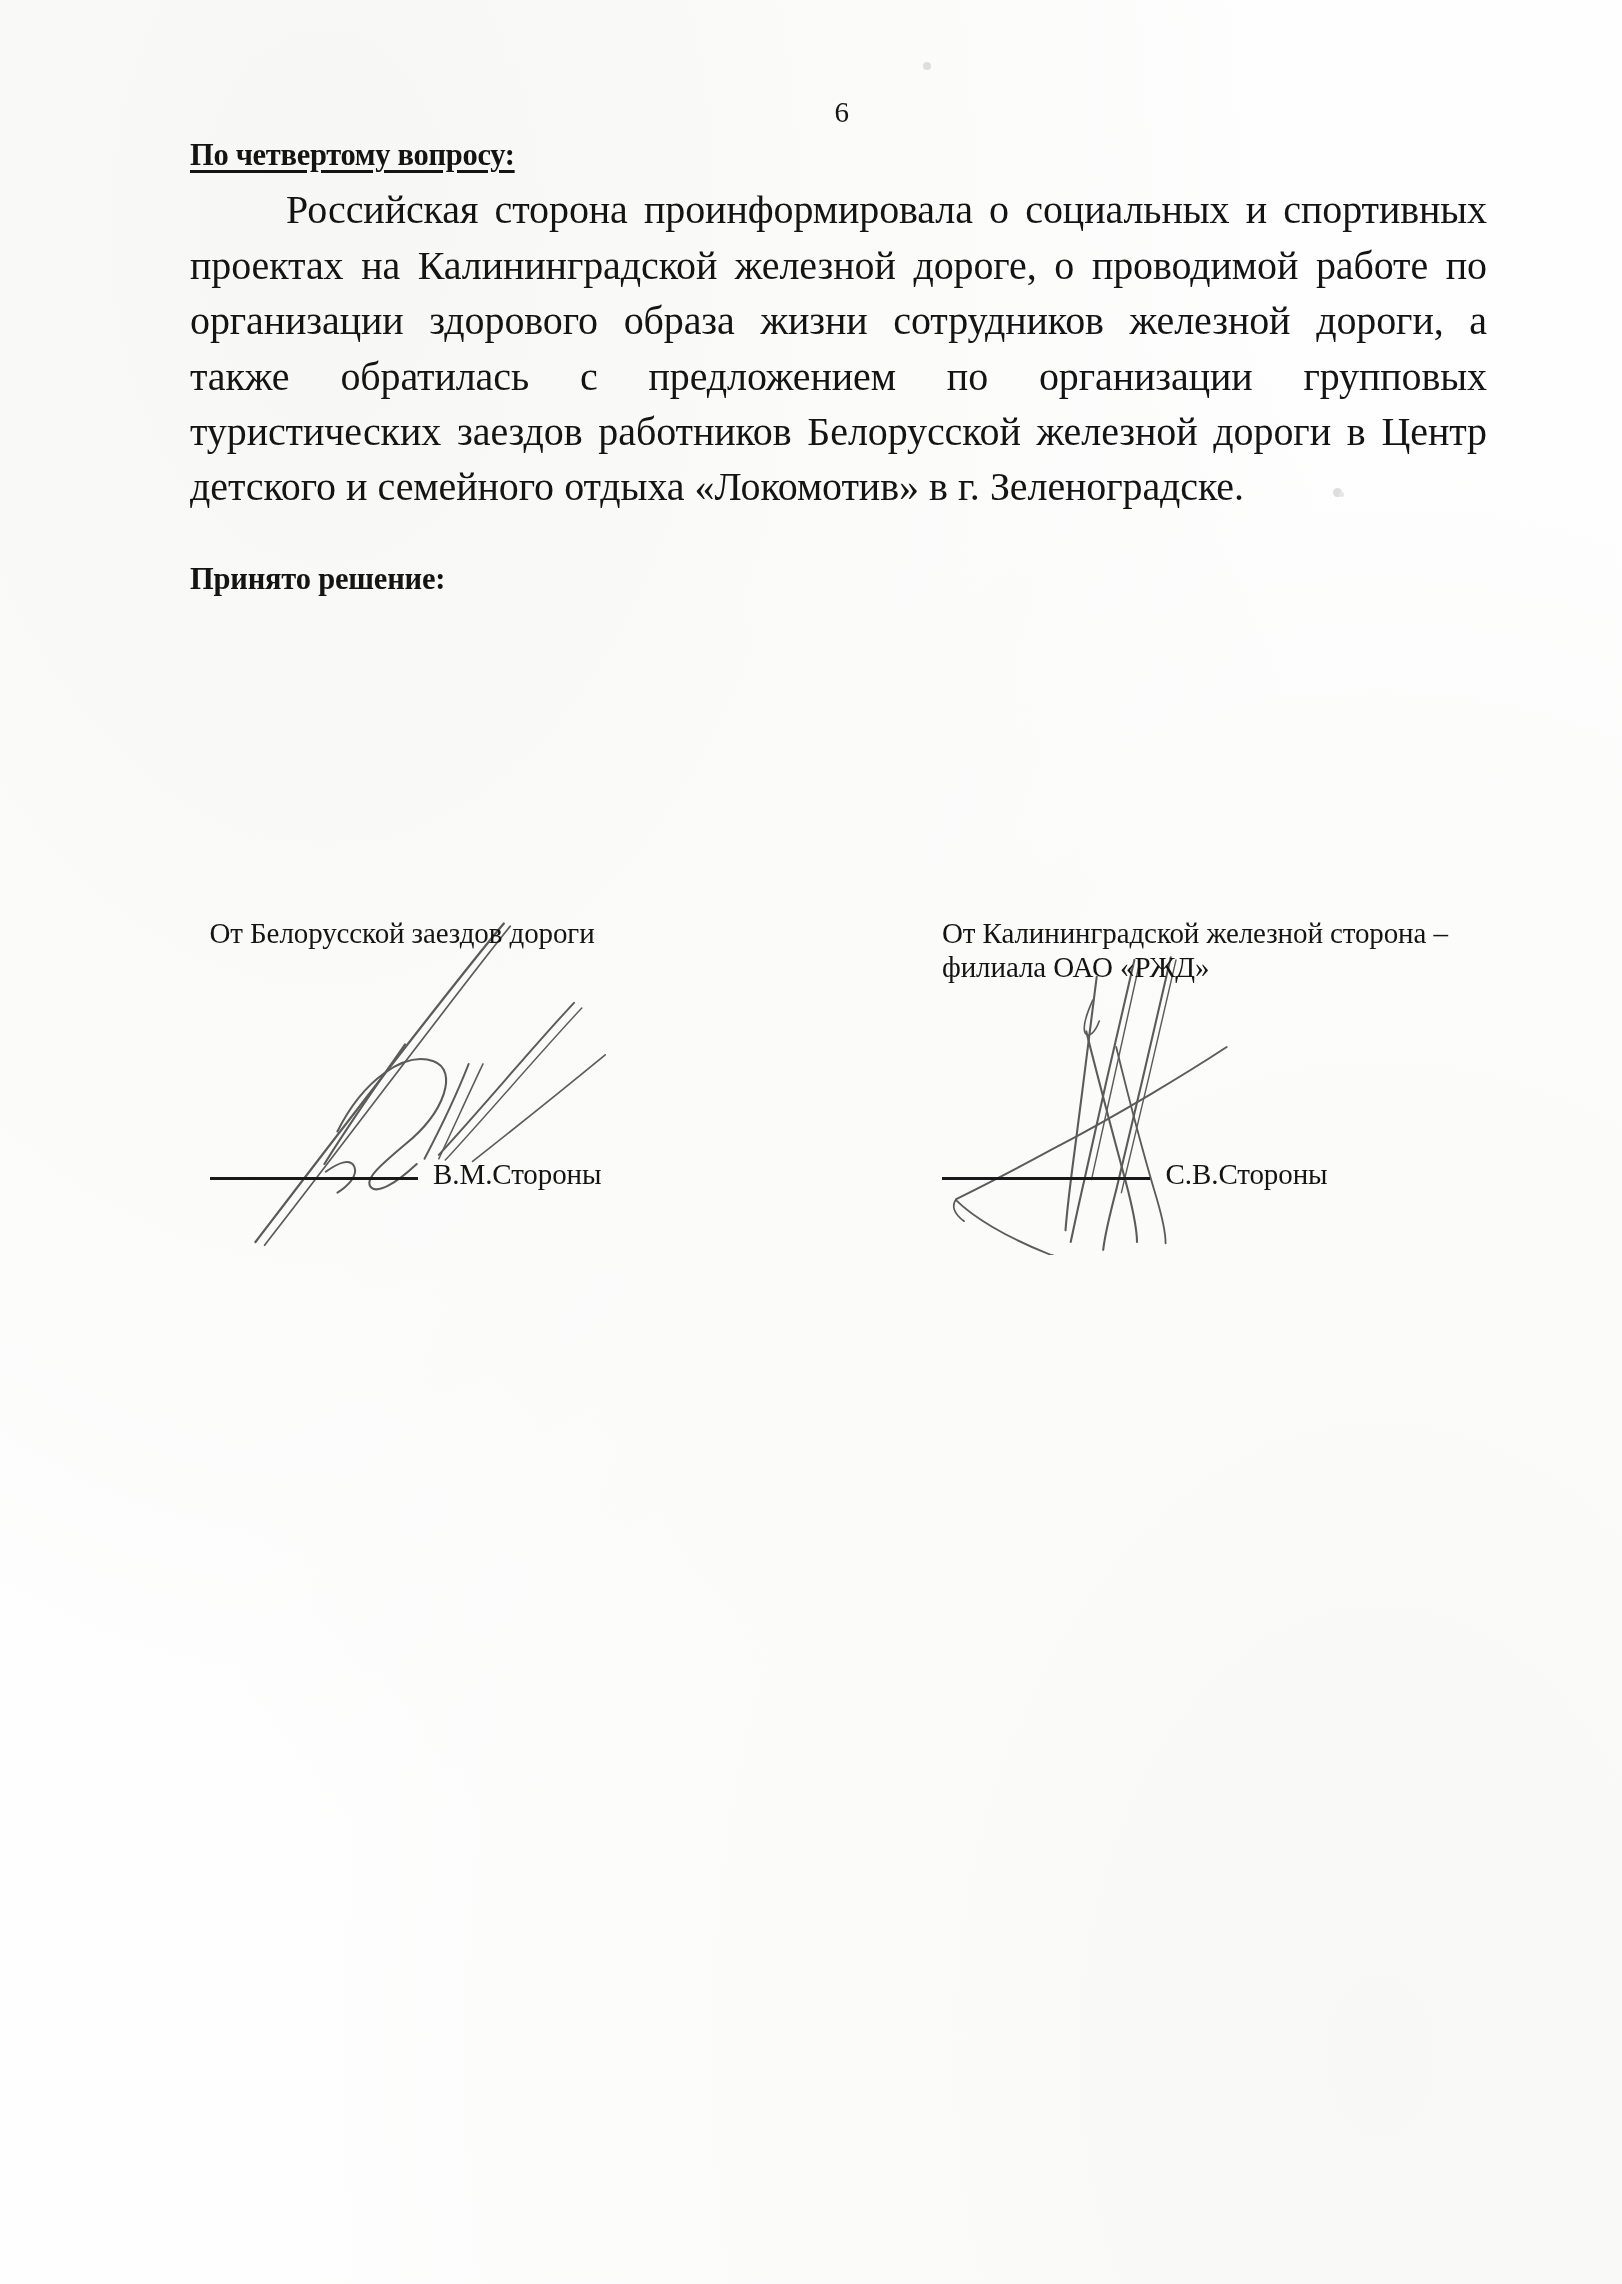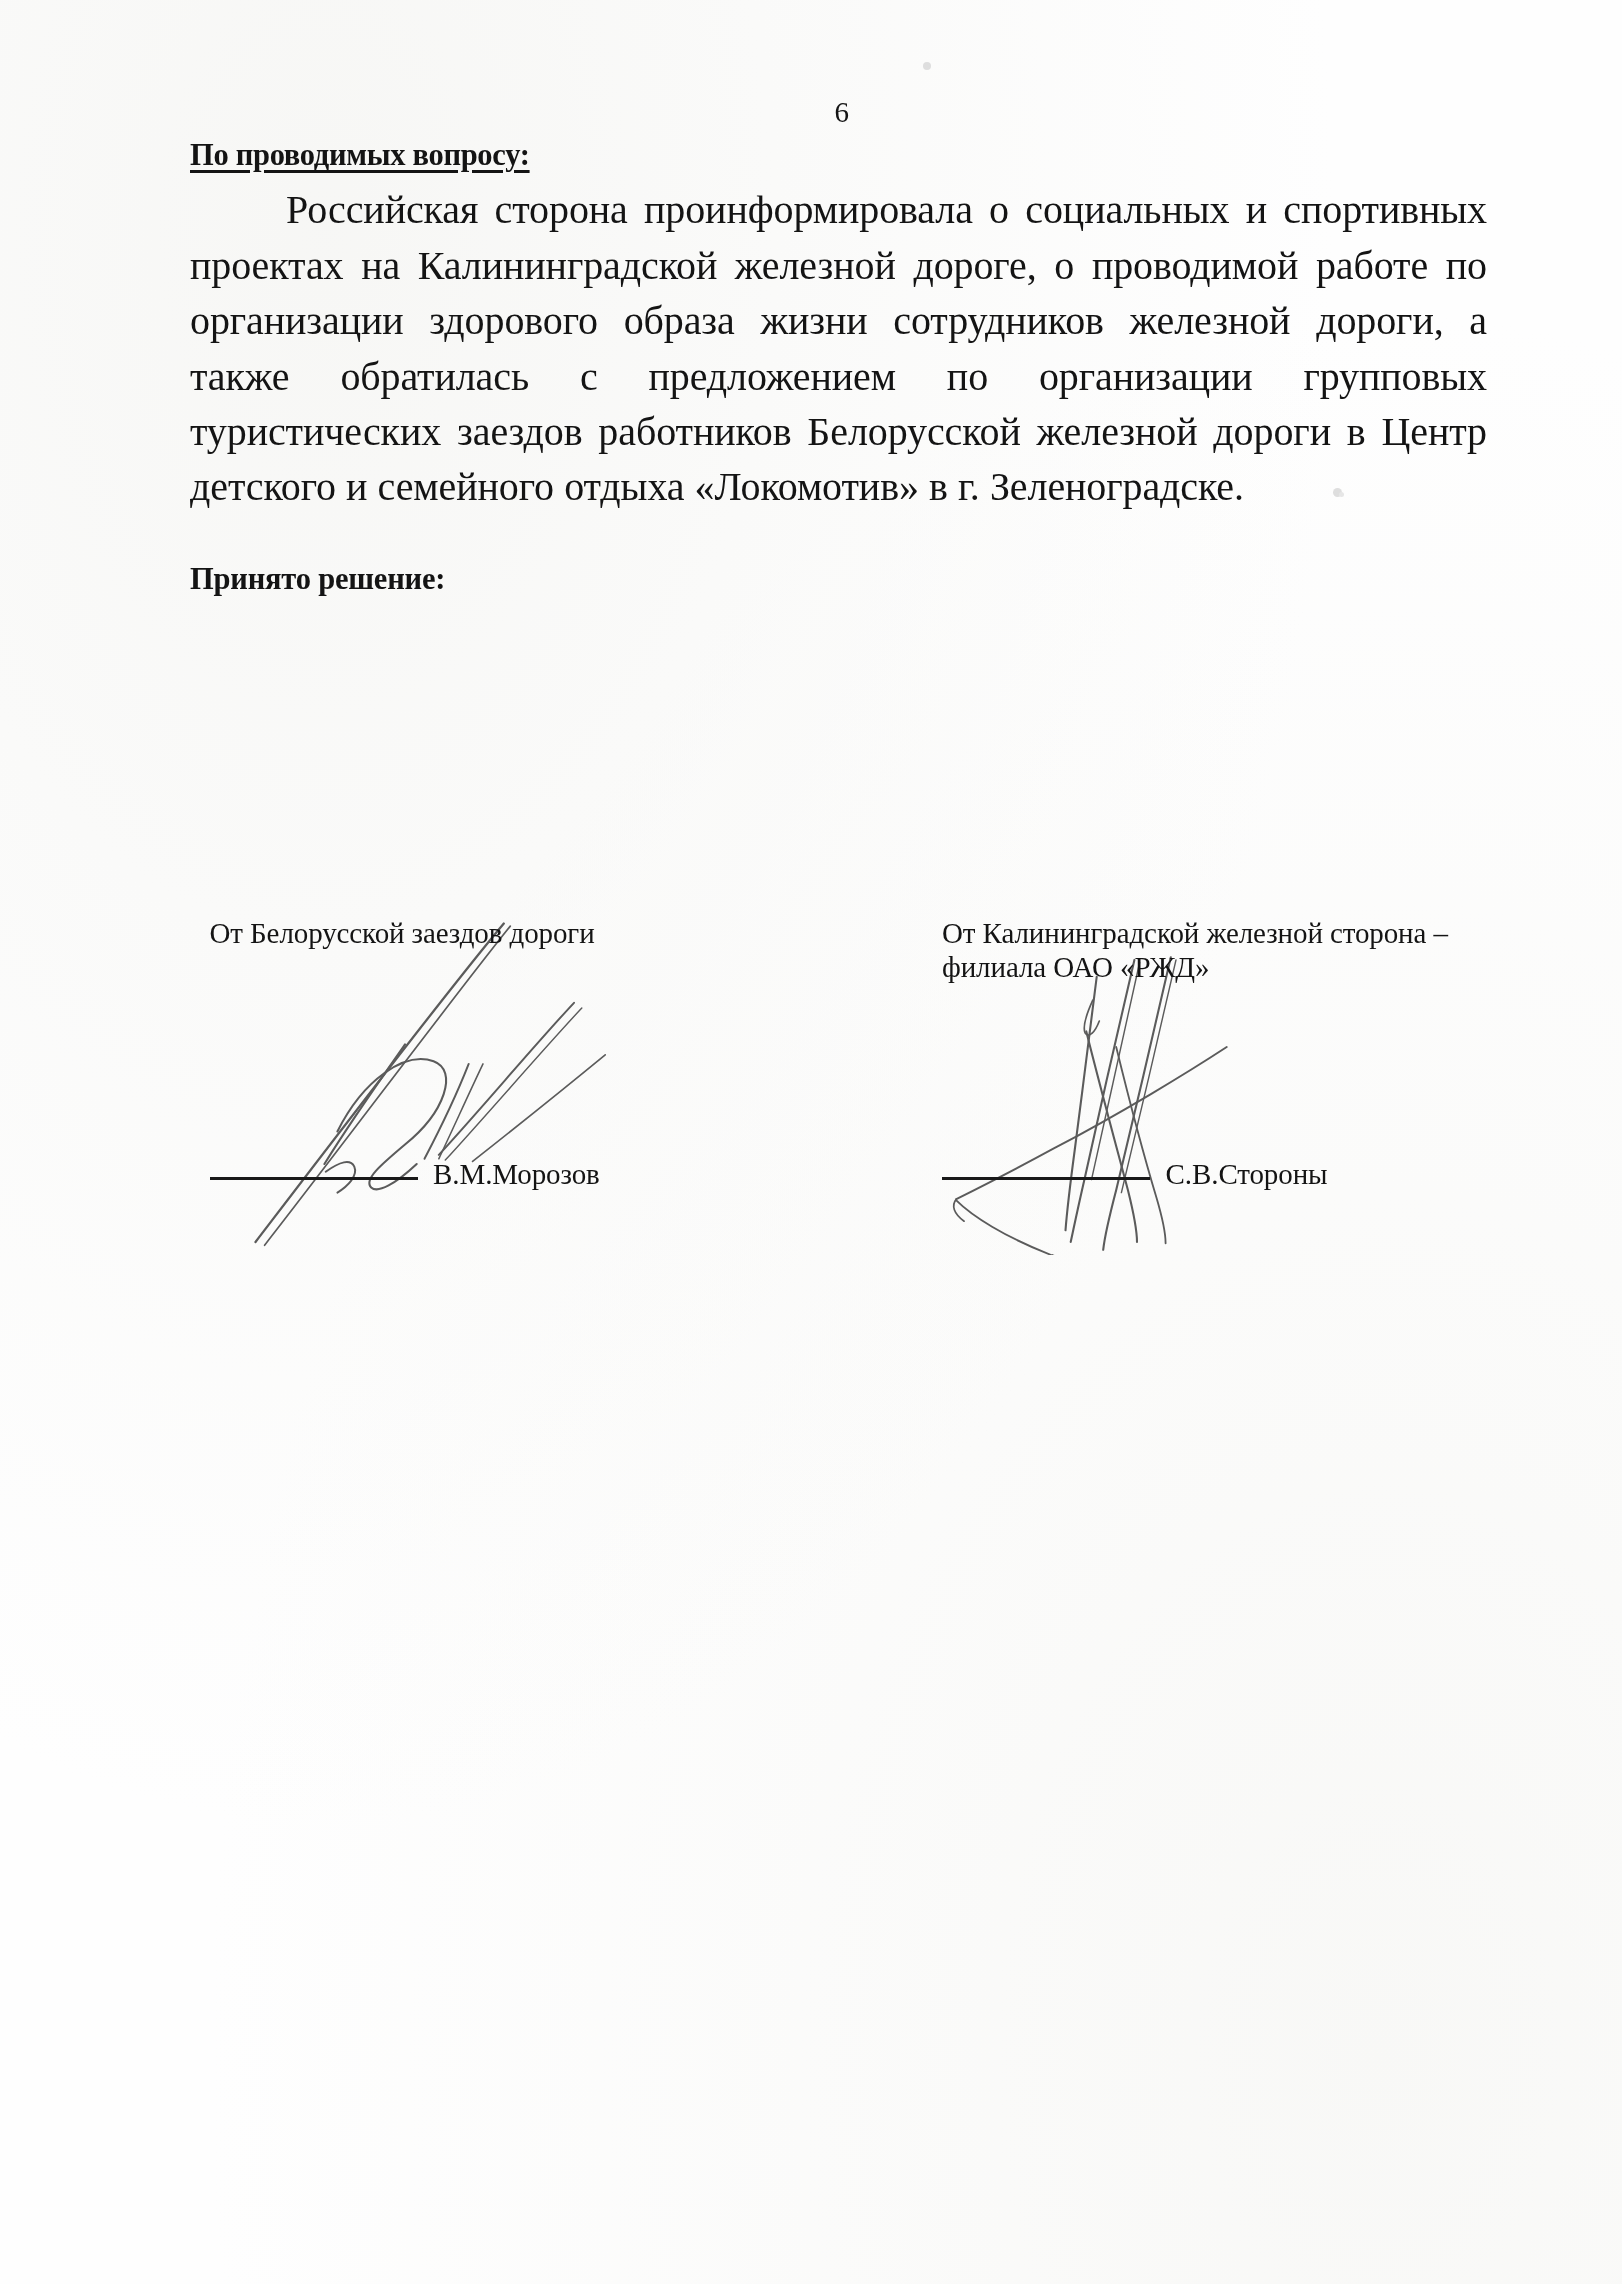--- a/index.html
+++ b/index.html
@@ -147,21 +147,21 @@
   <div class="scan-tint"></div>
 
   <div class="speck" style="left:923px;top:62px;width:8.4px;height:8.4px;"></div>
   <div class="speck" style="left:1333px;top:488px;width:9px;height:9px;"></div>
   <div class="speck" style="left:1339px;top:492px;width:5.2px;height:5.2px;background:#e6e6e6;"></div>
 
   <div class="page-number">6</div>
 
   <div class="content">
 
-    <h2 class="section-heading">По проводимых вопросу:</h2>
+    <h2 class="section-heading">По четвертому вопросу:</h2>
 
     <p class="body-para">Российская сторона проинформировала о социальных и спортивных проектах на Калининградской железной дороге, о проводимой работе по организации здорового образа жизни сотрудников железной дороги, а также обратилась с предложением по организации групповых туристических заездов работников Белорусской железной дороги в Центр детского и семейного отдыха «Локомотив» в г. Зеленоградске.</p>
 
     <div class="spacer-decision"></div>
 
     <h2 class="decision-heading">Принято решение:</h2>
 
   </div>
 
   <div class="sign-area">
@@ -178,21 +178,21 @@
         <path d="M572 140 C512 204 430 300 362 374" stroke-width="2.2"></path>
         <path d="M398 226 C380 272 352 330 330 372" stroke-width="3"></path>
         <path d="M608 212 C552 258 480 316 404 376" stroke-width="2.6"></path>
         <path d="M352 372 C372 330 398 272 420 226" stroke-width="2.4"></path>
       </svg>
 
       <div class="sign-caption">От Белорусской заездов дороги</div>
 
       <div class="sign-line-row">
         <div class="sig-rule"></div>
-        <div class="sig-name">В.М.Морозов</div>
+        <div class="sig-name">В.М.Стороны</div>
       </div>
     </div>
 
     <div class="sign-col right">
 
       <svg class="ink" width="403" height="338" viewBox="0 0 620 520" fill="none" stroke="#5b5b5b" stroke-linecap="round">
         <path d="M238 92 C232 140 216 268 204 360 C196 420 192 456 190 482" stroke-width="3.2"></path>
         <path d="M232 128 C222 150 216 168 220 178 C226 188 236 176 242 160" stroke-width="2.6"></path>
         <path d="M296 66 C276 150 242 300 220 400 C208 452 202 482 198 500" stroke-width="3.2"></path>
         <path d="M304 70 C286 154 252 304 230 404" stroke-width="2.2"></path>

